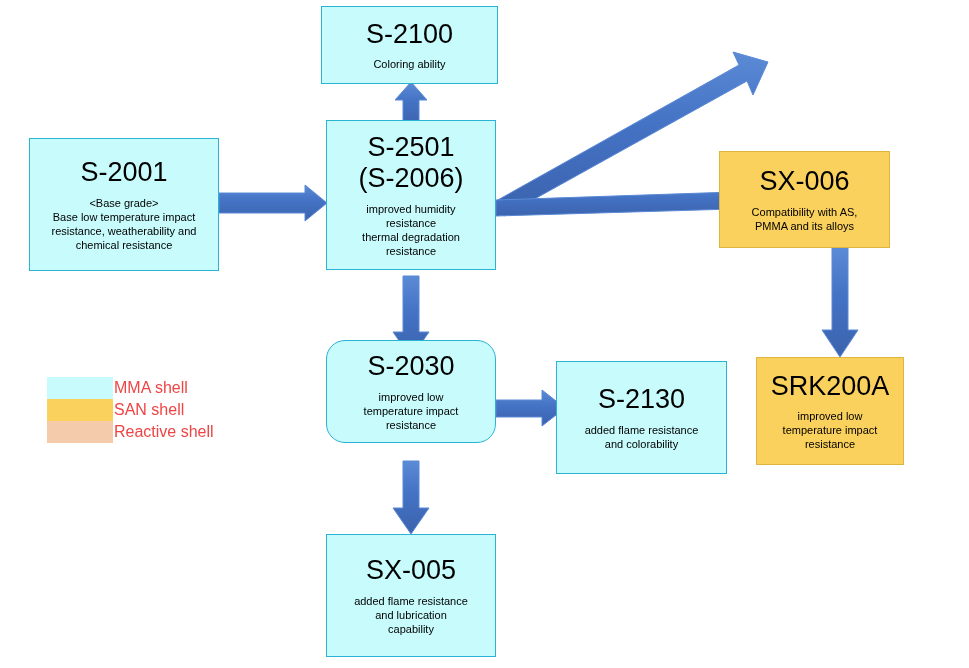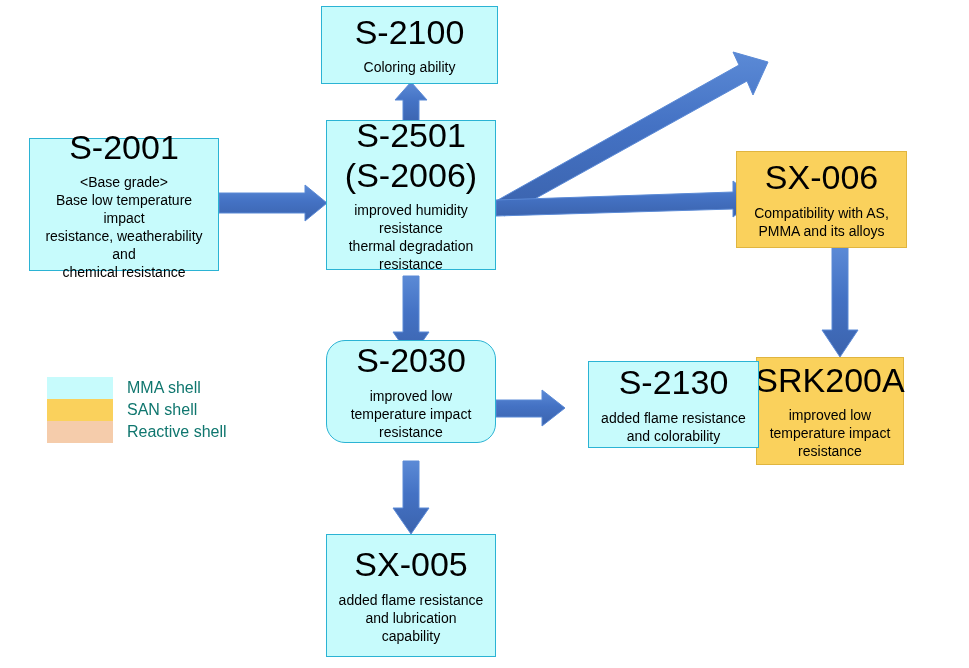--- a/index.html
+++ b/index.html
@@ -32,28 +32,28 @@
     box-sizing: border-box;
     display: flex;
     flex-direction: column;
     align-items: center;
     justify-content: center;
     text-align: center;
     padding: 4px 8px;
     z-index: 3;
   }
   .node .title {
-    font-size: 34px;
+    font-size: 27px;
     line-height: 1.16;
     color: #000000;
     font-weight: 400;
     letter-spacing: 0px;
   }
   .node .subtitle-line {
-    font-size: 14px;
+    font-size: 11px;
     line-height: 1.28;
     color: #000000;
   }
   .node .desc {
     margin-top: 7px;
   }
   .node.mma {
     background: #c7fbfc;
     border: 1.4px solid #2bb3d4;
   }
@@ -79,23 +79,23 @@
     left: 0;
     display: flex;
     align-items: center;
     height: 22px;
   }
   .legend-swatch {
     width: 66px;
     height: 22px;
   }
   .legend-label {
-    margin-left: 14px;
+    margin-left: 1px;
     font-size: 16px;
-    color: #0f766e;
+    color: #ef4444;
     line-height: 1;
     white-space: nowrap;
   }
   .sw-mma { background: #c7fbfc; }
   .sw-san { background: #fad15c; }
   .sw-reactive { background: #f5ccab; }
 </style>
 </head>
 <body>
 
@@ -165,21 +165,21 @@
     <div class="title">(S-2006)</div>
     <div class="desc">
       <div class="subtitle-line">improved humidity</div>
       <div class="subtitle-line">resistance</div>
       <div class="subtitle-line">thermal degradation</div>
       <div class="subtitle-line">resistance</div>
     </div>
   </div>
 
 
-  <div class="node san" style="left:736px; top:151px; width:171px; height:97px;">
+  <div class="node san" style="left:719px; top:151px; width:171px; height:97px;">
     <div class="title">SX-006</div>
     <div class="desc">
       <div class="subtitle-line">Compatibility with AS,</div>
       <div class="subtitle-line">PMMA and its alloys</div>
     </div>
   </div>
 
   <div class="node san" style="left:756px; top:357px; width:148px; height:108px;">
     <div class="title">SRK200A</div>
     <div class="desc">
@@ -191,21 +191,21 @@
 
   <div class="node mma" style="left:326px; top:340px; width:170px; height:103px;border-radius:19px;">
     <div class="title">S-2030</div>
     <div class="desc">
       <div class="subtitle-line">improved low</div>
       <div class="subtitle-line">temperature impact</div>
       <div class="subtitle-line">resistance</div>
     </div>
   </div>
 
-  <div class="node mma" style="left:588px; top:361px; width:171px; height:87px;">
+  <div class="node mma" style="left:556px; top:361px; width:171px; height:113px;">
     <div class="title">S-2130</div>
     <div class="desc">
       <div class="subtitle-line">added flame resistance</div>
       <div class="subtitle-line">and colorability</div>
     </div>
   </div>
 
   <div class="node mma" style="left:326px; top:534px; width:170px; height:123px;">
     <div class="title">SX-005</div>
     <div class="desc">

